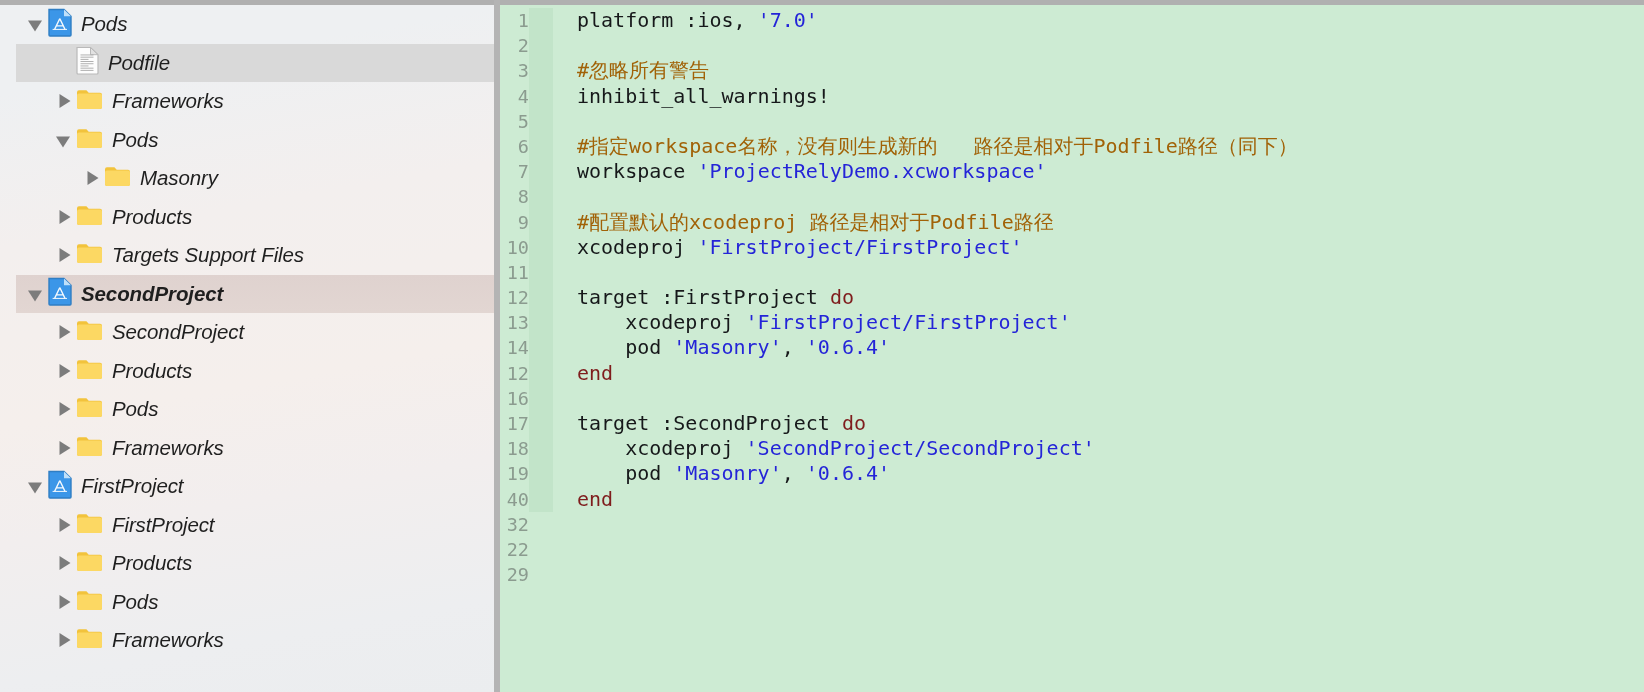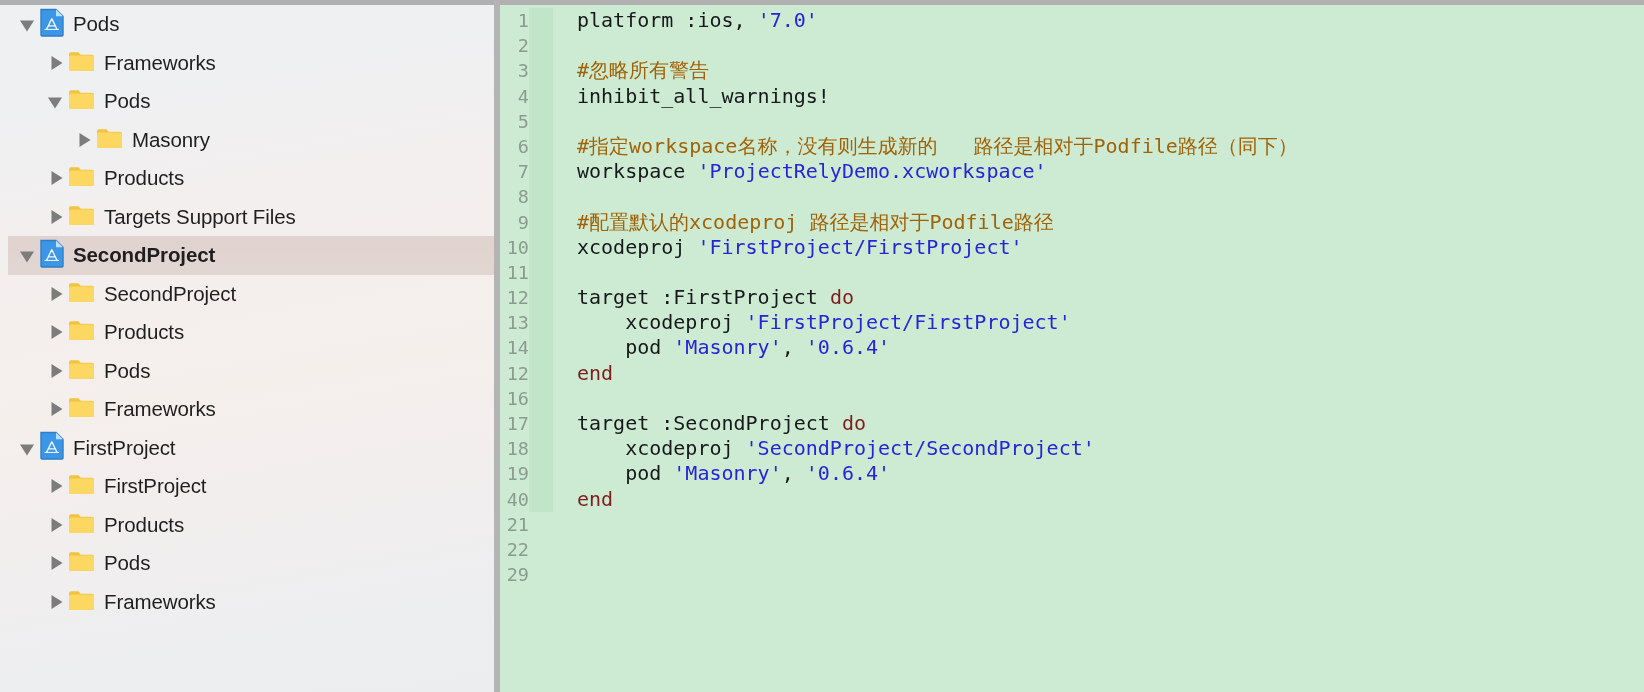--- a/index.html
+++ b/index.html
@@ -17,21 +17,21 @@
     width:494px; height:692px;
     position:relative;
     flex:0 0 494px;
     background:linear-gradient(170deg,#eef0f2 0%,#eef0f2 12%,#f3efee 32%,#f5efec 55%,#f2eeee 70%,#edeef0 88%,#ebedef 100%);
     overflow:hidden;
   }
   #nav-topstrip{
     position:absolute; top:0; left:0; width:494px; height:5px;
     background:#b0b0b0;
   }
-  #nav-list{ position:absolute; top:5px; left:8px; width:432px; }
+  #nav-list{ position:absolute; top:5px; left:16px; width:432px;font-style:italic; }
 
   .row{
     position:relative;
     height:38.5px;
     display:flex; align-items:center;
     width:494px;
     white-space:nowrap;
   }
   .row.sel-gray{ background:#d9d9d9; }
   .row.sel-pink{ background:linear-gradient(to bottom,#dfd2cf,#e2d6d2); }
@@ -145,20 +145,39 @@
           <span class="ico"><svg width="24" height="29" viewBox="0 0 24 29">
               <path d="M1 1.5h15l7 6.8V27a1 1 0 0 1-1 1H2a1 1 0 0 1-1-1z" fill="#3b96e8" stroke="#2f7ec4" stroke-width="1.4"></path>
               <path d="M16 1.5l7 6.8h-7z" fill="#bfe0fa"></path>
               <g stroke="#ffffff" stroke-width="1.3" fill="none" opacity="0.95">
                 <path d="M11.8 10.6 L6.6 21.4 M11.8 10.6 L17 21.4 M8.4 17.8 H15.2"></path>
                 <path d="M4.6 21.4 H19" stroke-width="1"></path>
               </g>
             </svg></span>
         </span>
         <span class="label">Pods</span>
+      </div>
+      <div class="row sel-gray">
+        <span style="display: inline-block; flex: 0 0 auto; width: 38px;"></span>
+        <span class="twisty none"></span>
+        <span style="display: flex; align-items: center; flex: 0 0 auto;">
+          <span class="ico"><svg width="23" height="29" viewBox="0 0 23 29">
+              <path d="M1 1.5h13.5l7.5 7.2V27a1 1 0 0 1-1 1H2a1 1 0 0 1-1-1z" fill="#fdfdfd" stroke="#b9b9b9" stroke-width="1.2"></path>
+              <path d="M14.5 1.5l7.5 7.2h-7.5z" fill="#e2e2e2" stroke="#b9b9b9" stroke-width="1"></path>
+              <rect x="4.5" y="8.5" width="13" height="0.9" fill="#a9a9a9"></rect>
+              <rect x="4.5" y="10.7" width="13" height="0.9" fill="#a9a9a9"></rect>
+              <rect x="4.5" y="12.9" width="8" height="0.9" fill="#a9a9a9"></rect>
+              <rect x="4.5" y="15.100000000000001" width="13" height="0.9" fill="#a9a9a9"></rect>
+              <rect x="4.5" y="17.3" width="13" height="0.9" fill="#a9a9a9"></rect>
+              <rect x="4.5" y="19.5" width="8" height="0.9" fill="#a9a9a9"></rect>
+              <rect x="4.5" y="21.700000000000003" width="13" height="0.9" fill="#a9a9a9"></rect>
+              <rect x="4.5" y="23.900000000000002" width="13" height="0.9" fill="#a9a9a9"></rect>
+            </svg></span>
+        </span>
+        <span class="label">Podfile</span>
       </div>
       <div class="row">
         <span style="display: inline-block; flex: 0 0 auto; width: 38px;"></span>
         <span class="twisty closed"></span>
         <span style="display: flex; align-items: center; flex: 0 0 auto;">
           <span class="ico"><svg width="27" height="22" viewBox="0 0 27 22">
               <path d="M1 4.2a2 2 0 0 1 2-2h7.4l2.3 2.6H24a2 2 0 0 1 2 2V19a2 2 0 0 1-2 2H3a2 2 0 0 1-2-2z" fill="#f2c33c"></path>
               <path d="M1 7.6a2 2 0 0 1 2-2h21a2 2 0 0 1 2 2V19a2 2 0 0 1-2 2H3a2 2 0 0 1-2-2z" fill="#fcd863"></path>
             </svg></span>
         </span>
@@ -348,21 +367,21 @@
         <div>11</div>
         <div>12</div>
         <div>13</div>
         <div>14</div>
         <div>12</div>
         <div>16</div>
         <div>17</div>
         <div>18</div>
         <div>19</div>
         <div>40</div>
-        <div>21</div>
+        <div>32</div>
         <div>22</div>
         <div>29</div>
       </div>
     <div id="changebar">
       <div id="changebar-fill"></div>
     </div>
     <div id="code"><span class="ln"><span class="tk-pln">platform :ios, </span><span class="tk-str">'7.0'</span></span><span class="ln">&nbsp;</span><span class="ln"><span class="tk-cmt">#忽略所有警告</span></span><span class="ln"><span class="tk-pln">inhibit_all_warnings!</span></span><span class="ln">&nbsp;</span><span class="ln"><span class="tk-cmt">#指定workspace名称，没有则生成新的   路径是相对于Podfile路径（同下）</span></span><span class="ln"><span class="tk-pln">workspace </span><span class="tk-str">'ProjectRelyDemo.xcworkspace'</span></span><span class="ln">&nbsp;</span><span class="ln"><span class="tk-cmt">#配置默认的xcodeproj 路径是相对于Podfile路径</span></span><span class="ln"><span class="tk-pln">xcodeproj </span><span class="tk-str">'FirstProject/FirstProject'</span></span><span class="ln">&nbsp;</span><span class="ln"><span class="tk-pln">target :FirstProject </span><span class="tk-kw">do</span></span><span class="ln"><span class="tk-pln">    xcodeproj </span><span class="tk-str">'FirstProject/FirstProject'</span></span><span class="ln"><span class="tk-pln">    pod </span><span class="tk-str">'Masonry'</span><span class="tk-pln">, </span><span class="tk-str">'0.6.4'</span></span><span class="ln"><span class="tk-kw">end</span></span><span class="ln">&nbsp;</span><span class="ln"><span class="tk-pln">target :SecondProject </span><span class="tk-kw">do</span></span><span class="ln"><span class="tk-pln">    xcodeproj </span><span class="tk-str">'SecondProject/SecondProject'</span></span><span class="ln"><span class="tk-pln">    pod </span><span class="tk-str">'Masonry'</span><span class="tk-pln">, </span><span class="tk-str">'0.6.4'</span></span><span class="ln"><span class="tk-kw">end</span></span><span class="ln">&nbsp;</span><span class="ln">&nbsp;</span><span class="ln">&nbsp;</span></div>
   </div>
 </div>
 

